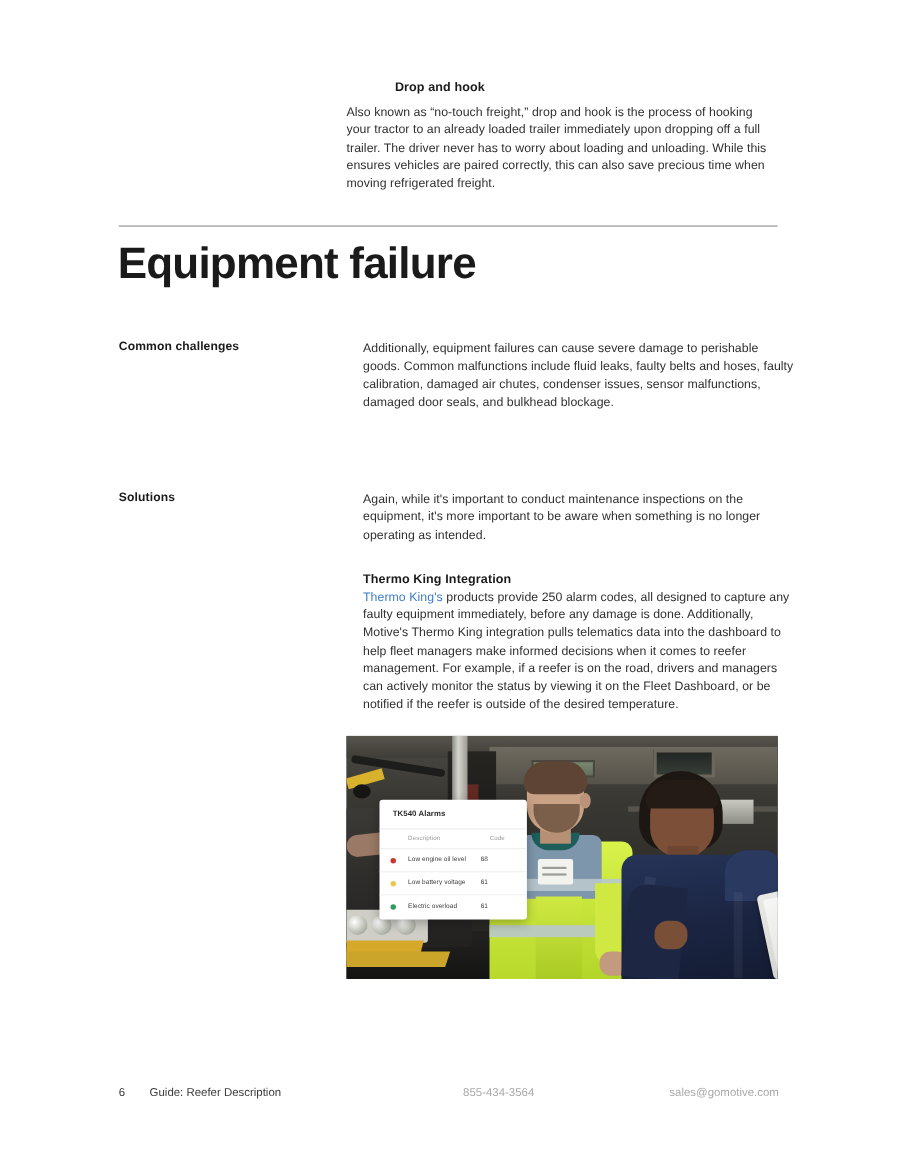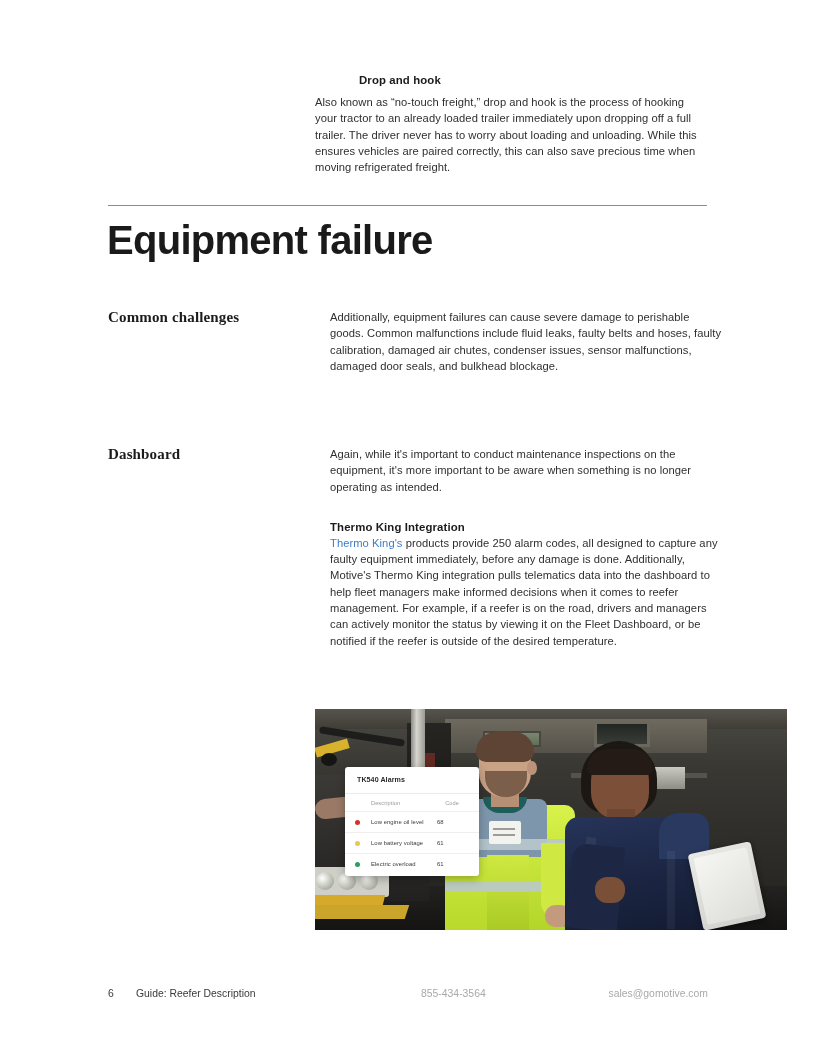--- a/index.html
+++ b/index.html
@@ -30,25 +30,24 @@
     letter-spacing: 0.005em;
   }
   .sub-head {
     font-size: 11.4px;
     font-weight: bold;
     color: #1b1b1b;
     line-height: 16px;
     letter-spacing: 0.01em;
   }
   .side-label {
-    font-size: 15px;
+    font-size: 11px;
     font-weight: bold;
     color: #1b1b1b;
     letter-spacing: 0.01em;
-    font-family: Liberation Serif, serif;
   }
 
   
   .intro-block {
     position: absolute;
     left: 315px;
     top: 72px;
     width: 392px;
   }
   .intro-block .sub-head { margin: 0 0 6px 0; padding-left: 44px; }
@@ -100,22 +99,22 @@
 
   .link {
     color: #3d7cc9;
     text-decoration: none;
   }
 
   
   .photo-wrap {
     position: absolute;
     left: 315px;
-    top: 709px;
-    width: 472px;
+    top: 669px;
+    width: 392px;
     height: 221px;
     overflow: hidden;
     background: #2b2b2b;
   }
   .photo {
     position: absolute;
     inset: 0;
   }
 
   
@@ -444,21 +443,21 @@
     <div class="label-col">
       <div class="side-label">Common challenges</div>
     </div>
     <div class="text-col">
       <p class="body-copy">Additionally, equipment failures can cause severe damage to perishable goods. Common malfunctions include fluid leaks, faulty belts and hoses, faulty calibration, damaged air chutes, condenser issues, sensor malfunctions, damaged door seals, and bulkhead blockage.</p>
     </div>
   </div>
 
   <div class="row" id="row-solutions">
     <div class="label-col">
-      <div class="side-label">Dashboard</div>
+      <div class="side-label">Solutions</div>
     </div>
     <div class="text-col">
       <p class="body-copy">Again, while it's important to conduct maintenance inspections on the equipment, it's more important to be aware when something is no longer operating as intended.</p>
       <div class="sub-head tk-head">Thermo King Integration</div>
       <p class="body-copy tk-copy"><a class="link" href="#">Thermo King's</a><span> products provide 250 alarm codes, all designed to capture any faulty equipment immediately, before any damage is done. Additionally, Motive's Thermo King integration pulls telematics data into the dashboard to help fleet managers make informed decisions when it comes to reefer management. For example, if a reefer is on the road, drivers and managers can actively monitor the status by viewing it on the Fleet Dashboard, or be notified if the reefer is outside of the desired temperature.</span></p>
     </div>
   </div>
 
   <div class="photo-wrap">
     <div class="photo">

